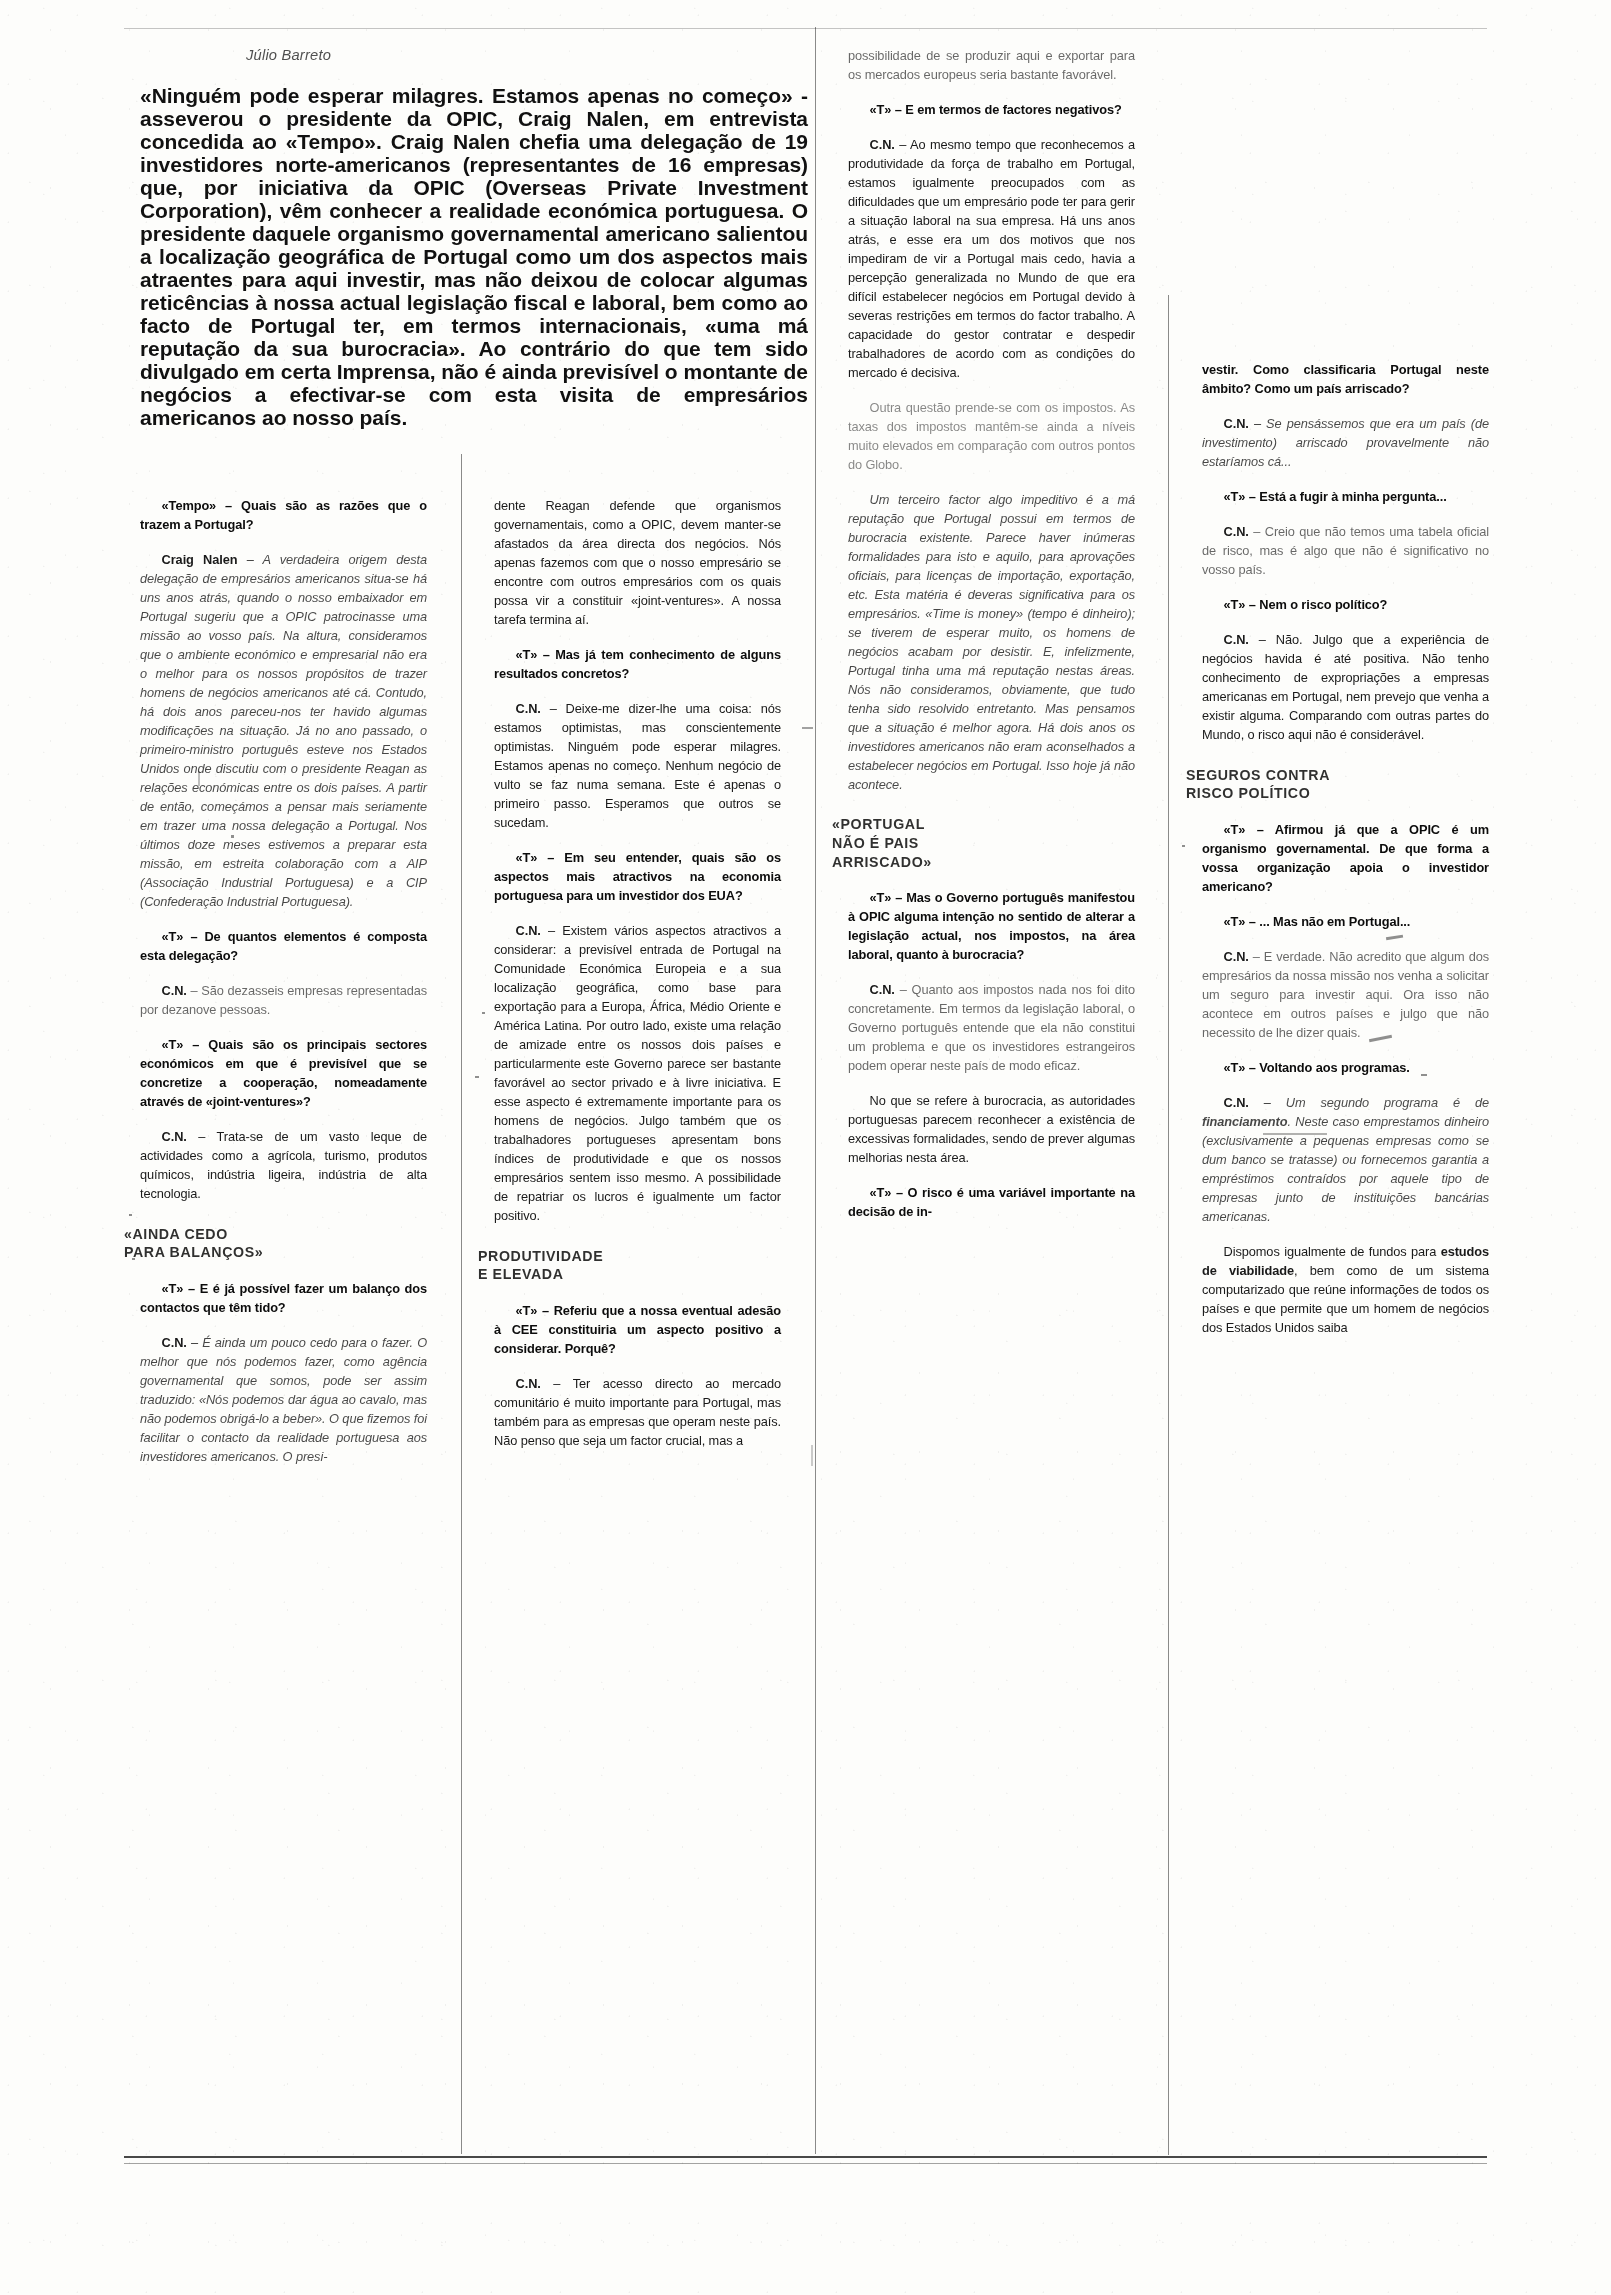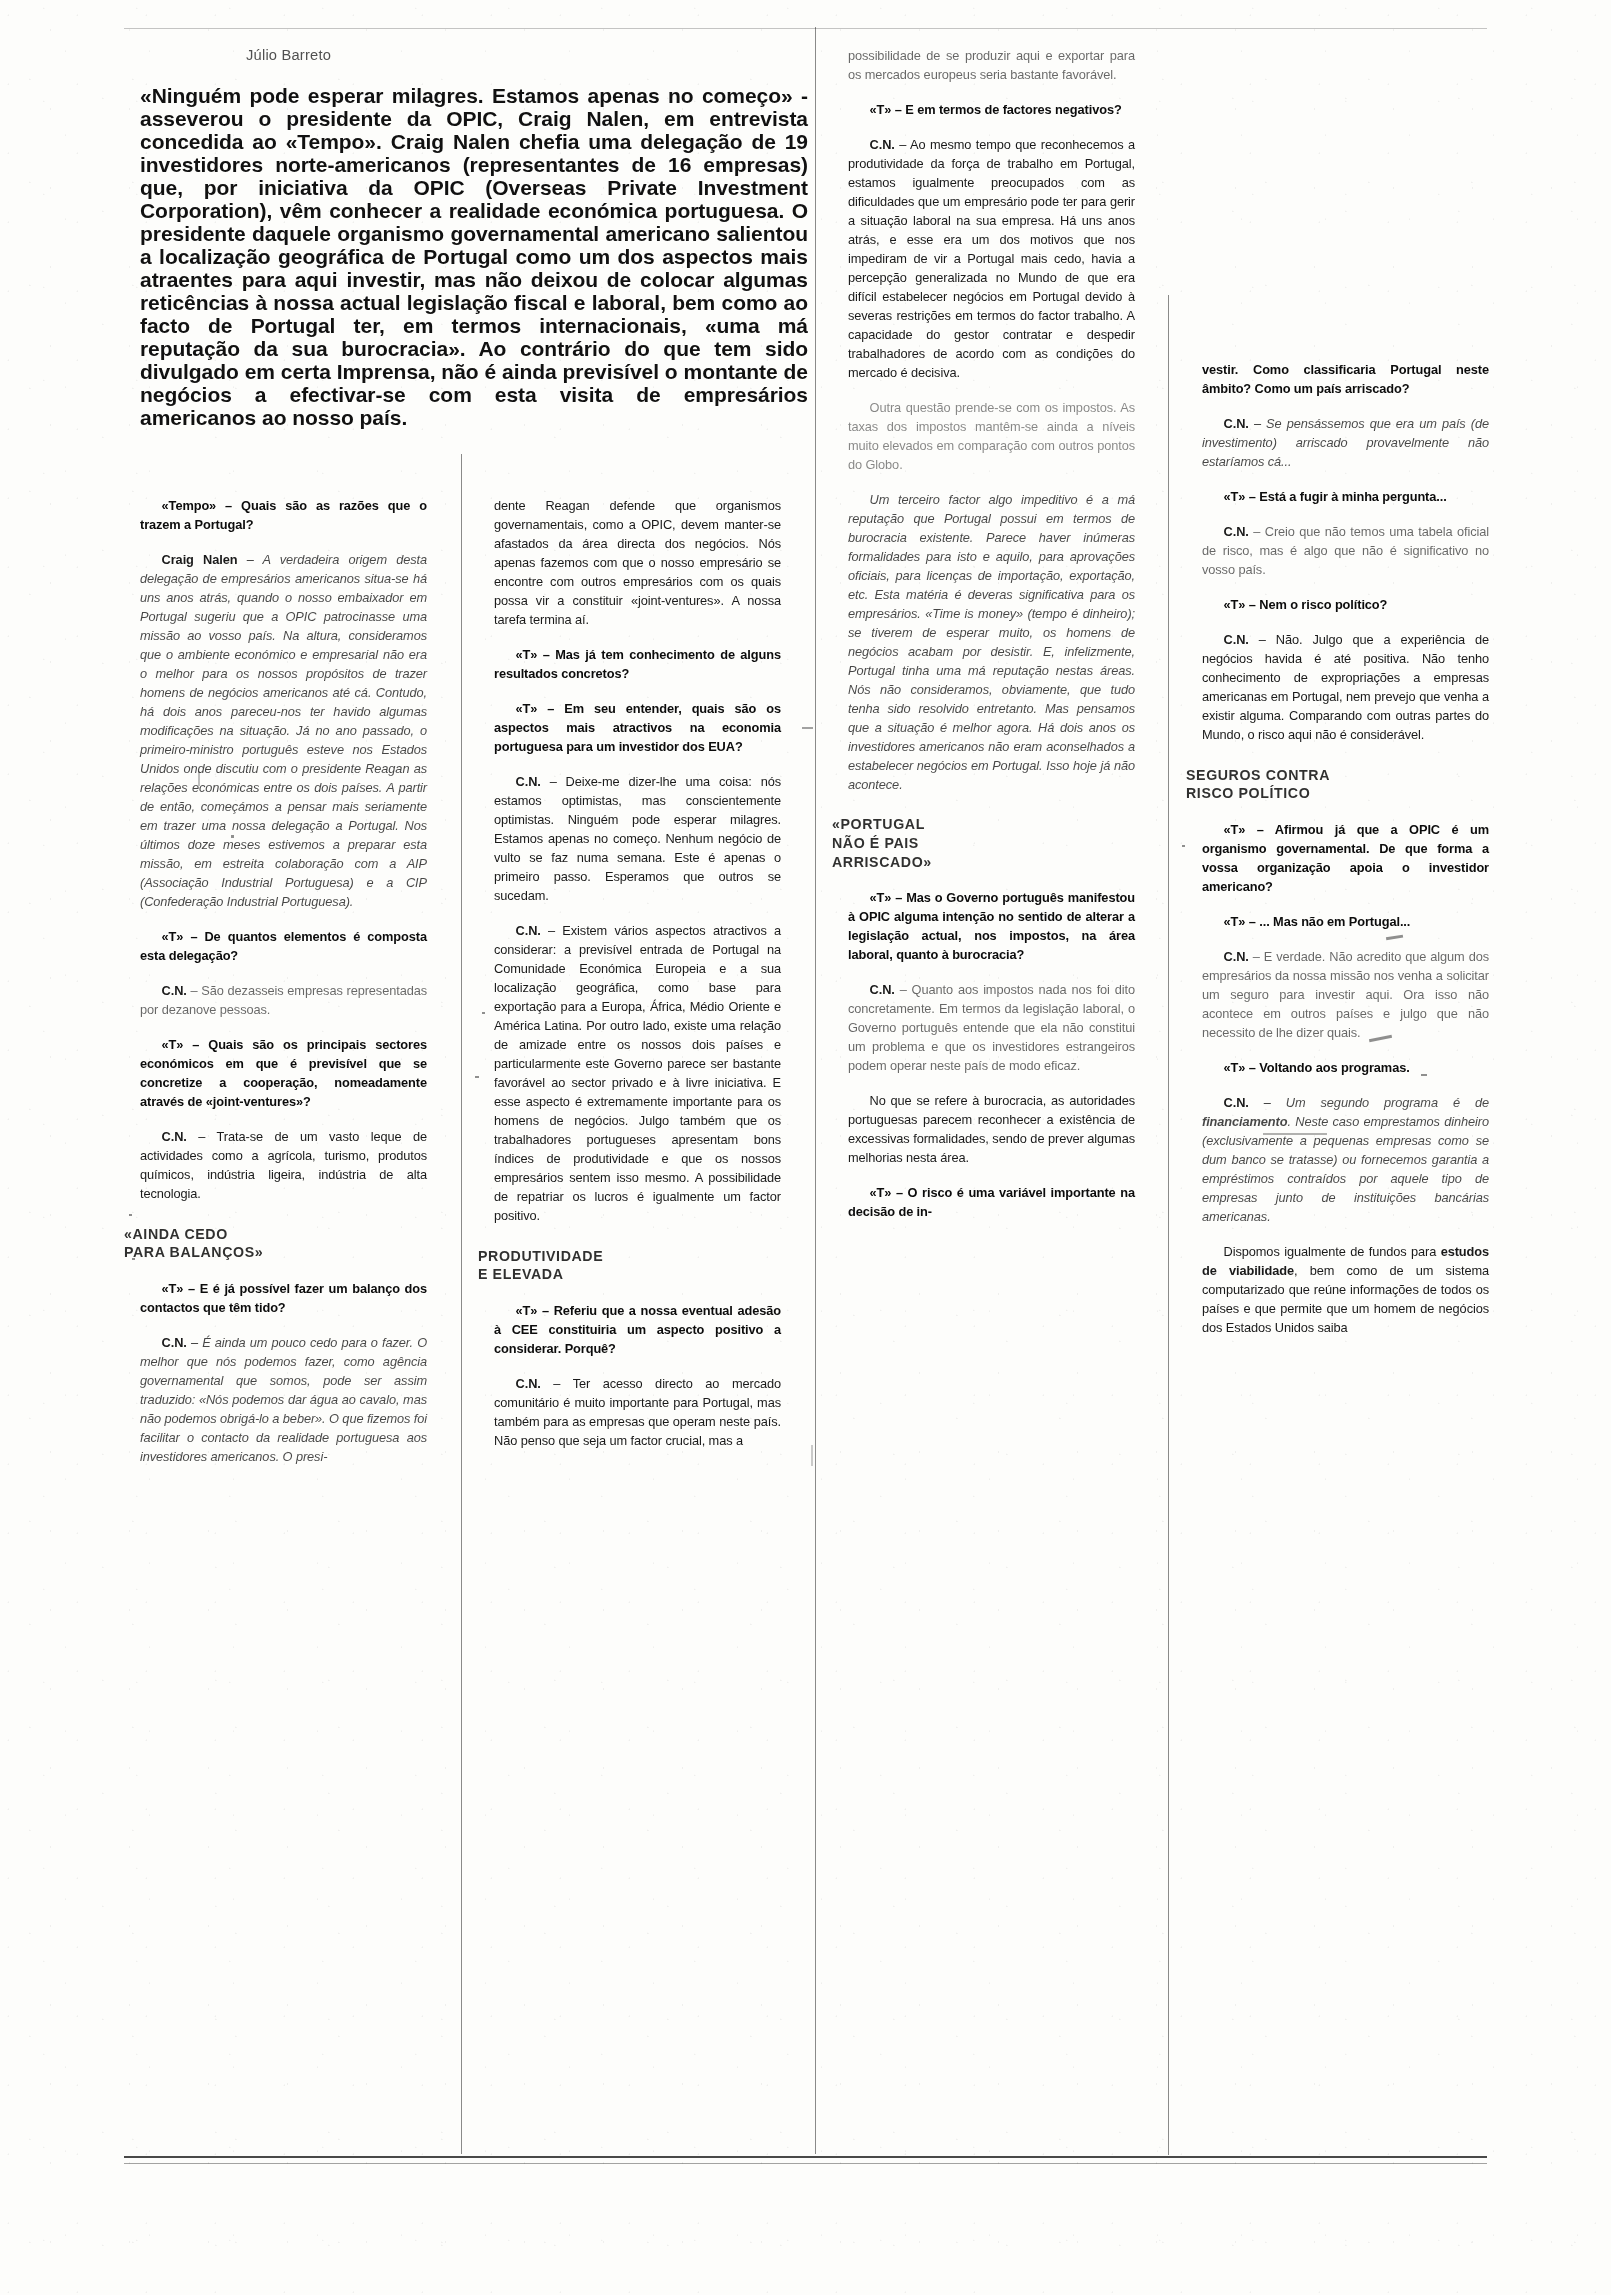--- a/index.html
+++ b/index.html
@@ -41,20 +41,21 @@
     background-size: 69px 69px, 93px 93px, 84px 84px, 103px 103px, 79px 79px, 113px 113px;
     mix-blend-mode: multiply;
   }
 
   
   .byline {
     position: absolute;
     left: 246px;
     top: 47px;
     font-size: 14.7px;
+    font-style: italic;
     letter-spacing: 0.2px;
     color: #2a2a2a;
     opacity: .82;
   }
 
   
   .lead {
     position: absolute;
     left: 140px;
     top: 84px;
@@ -146,22 +147,22 @@
       <p><span class="spk">C.N.</span><span class="faded2"> – São dezasseis empresas representadas por dezanove pessoas.</span></p>
       <p><span class="q">«T» – Quais são os principais sectores económicos em que é previsível que se concretize a cooperação, nomeadamente através de «joint-ventures»?</span></p>
       <p><span class="spk">C.N.</span><span class=""> – Trata-se de um vasto leque de actividades como a agrícola, turismo, produtos químicos, indústria ligeira, indústria de alta tecnologia.</span></p>
       <div class="sechead">«AINDA CEDO<br>PARA BALANÇOS»</div>
       <p><span class="q">«T» – E é já possível fazer um balanço dos contactos que têm tido?</span></p>
       <p><span class="spk">C.N.</span><span class="faded"> – É ainda um pouco cedo para o fazer. O melhor que nós podemos fazer, como agência governamental que somos, pode ser assim traduzido: «Nós podemos dar água ao cavalo, mas não podemos obrigá-lo a beber». O que fizemos foi facilitar o contacto da realidade portuguesa aos investidores americanos. O presi-</span></p>
     </div>
   <div class="col" id="col2">
       <p class="noindent"><span class="">dente Reagan defende que organismos governamentais, como a OPIC, devem manter-se afastados da área directa dos negócios. Nós apenas fazemos com que o nosso empresário se encontre com outros empresários com os quais possa vir a constituir «joint-ventures». A nossa tarefa termina aí.</span></p>
       <p><span class="q">«T» – Mas já tem conhecimento de alguns resultados concretos?</span></p>
+      <p><span class="spk">C.N.</span><span class=""> – Deixe-me dizer-lhe uma coisa: nós estamos optimistas, mas conscientemente optimistas. Ninguém pode esperar milagres. Estamos apenas no começo. Nenhum negócio de vulto se faz numa semana. Este é apenas o primeiro passo. Esperamos que outros se sucedam.</span></p>
       <p><span class="q">«T» – Em seu entender, quais são os aspectos mais atractivos na economia portuguesa para um investidor dos EUA?</span></p>
-      <p><span class="spk">C.N.</span><span class=""> – Deixe-me dizer-lhe uma coisa: nós estamos optimistas, mas conscientemente optimistas. Ninguém pode esperar milagres. Estamos apenas no começo. Nenhum negócio de vulto se faz numa semana. Este é apenas o primeiro passo. Esperamos que outros se sucedam.</span></p>
       <p><span class="spk">C.N.</span><span class=""> – Existem vários aspectos atractivos a considerar: a previsível entrada de Portugal na Comunidade Económica Europeia e a sua localização geográfica, como base para exportação para a Europa, África, Médio Oriente e América Latina. Por outro lado, existe uma relação de amizade entre os nossos dois países e particularmente este Governo parece ser bastante favorável ao sector privado e à livre iniciativa. E esse aspecto é extremamente importante para os homens de negócios. Julgo também que os trabalhadores portugueses apresentam bons índices de produtividade e que os nossos empresários sentem isso mesmo. A possibilidade de repatriar os lucros é igualmente um factor positivo.</span></p>
       <div class="sechead">PRODUTIVIDADE<br>E ELEVADA</div>
       <p><span class="q">«T» – Referiu que a nossa eventual adesão à CEE constituiria um aspecto positivo a considerar. Porquê?</span></p>
       <p><span class="spk">C.N.</span><span class=""> – Ter acesso directo ao mercado comunitário é muito importante para Portugal, mas também para as empresas que operam neste país. Não penso que seja um factor crucial, mas a</span></p>
     </div>
   <div class="col" id="col3">
       <p class="noindent"><span class="faded2">possibilidade de se produzir aqui e exportar para os mercados europeus seria bastante favorável.</span></p>
       <p><span class="q">«T» – E em termos de factores negativos?</span></p>
       <p><span class="spk">C.N.</span><span class=""> – Ao mesmo tempo que reconhecemos a produtividade da força de trabalho em Portugal, estamos igualmente preocupados com as dificuldades que um empresário pode ter para gerir a situação laboral na sua empresa. Há uns anos atrás, e esse era um dos motivos que nos impediram de vir a Portugal mais cedo, havia a percepção generalizada no Mundo de que era difícil estabelecer negócios em Portugal devido à severas restrições em termos do factor trabalho. A capacidade do gestor contratar e despedir trabalhadores de acordo com as condições do mercado é decisiva.</span></p>
       <p><span class="faded3">Outra questão prende-se com os impostos. As taxas dos impostos mantêm-se ainda a níveis muito elevados em comparação com outros pontos do Globo.</span></p>

